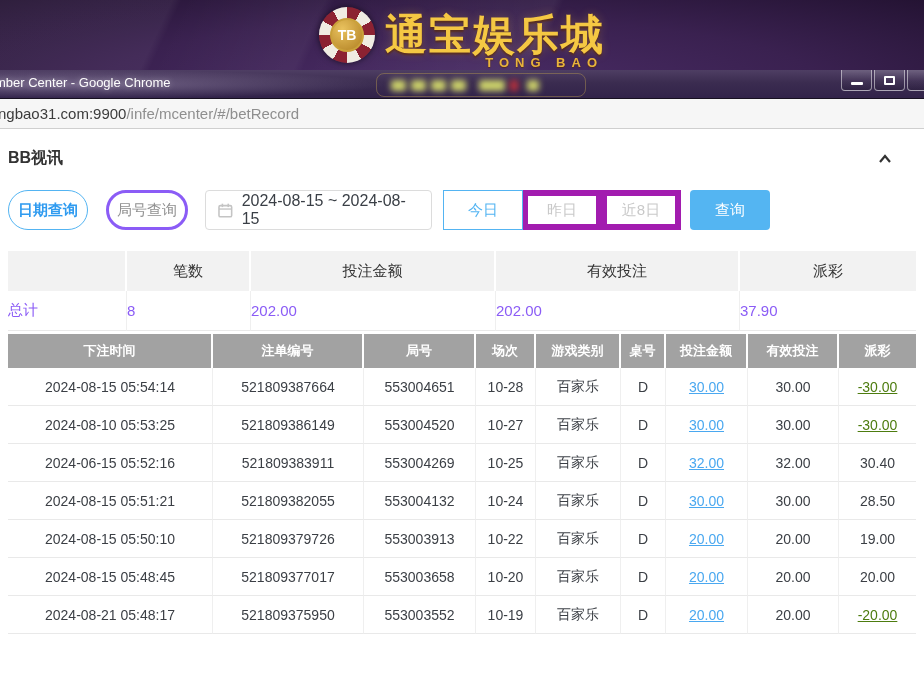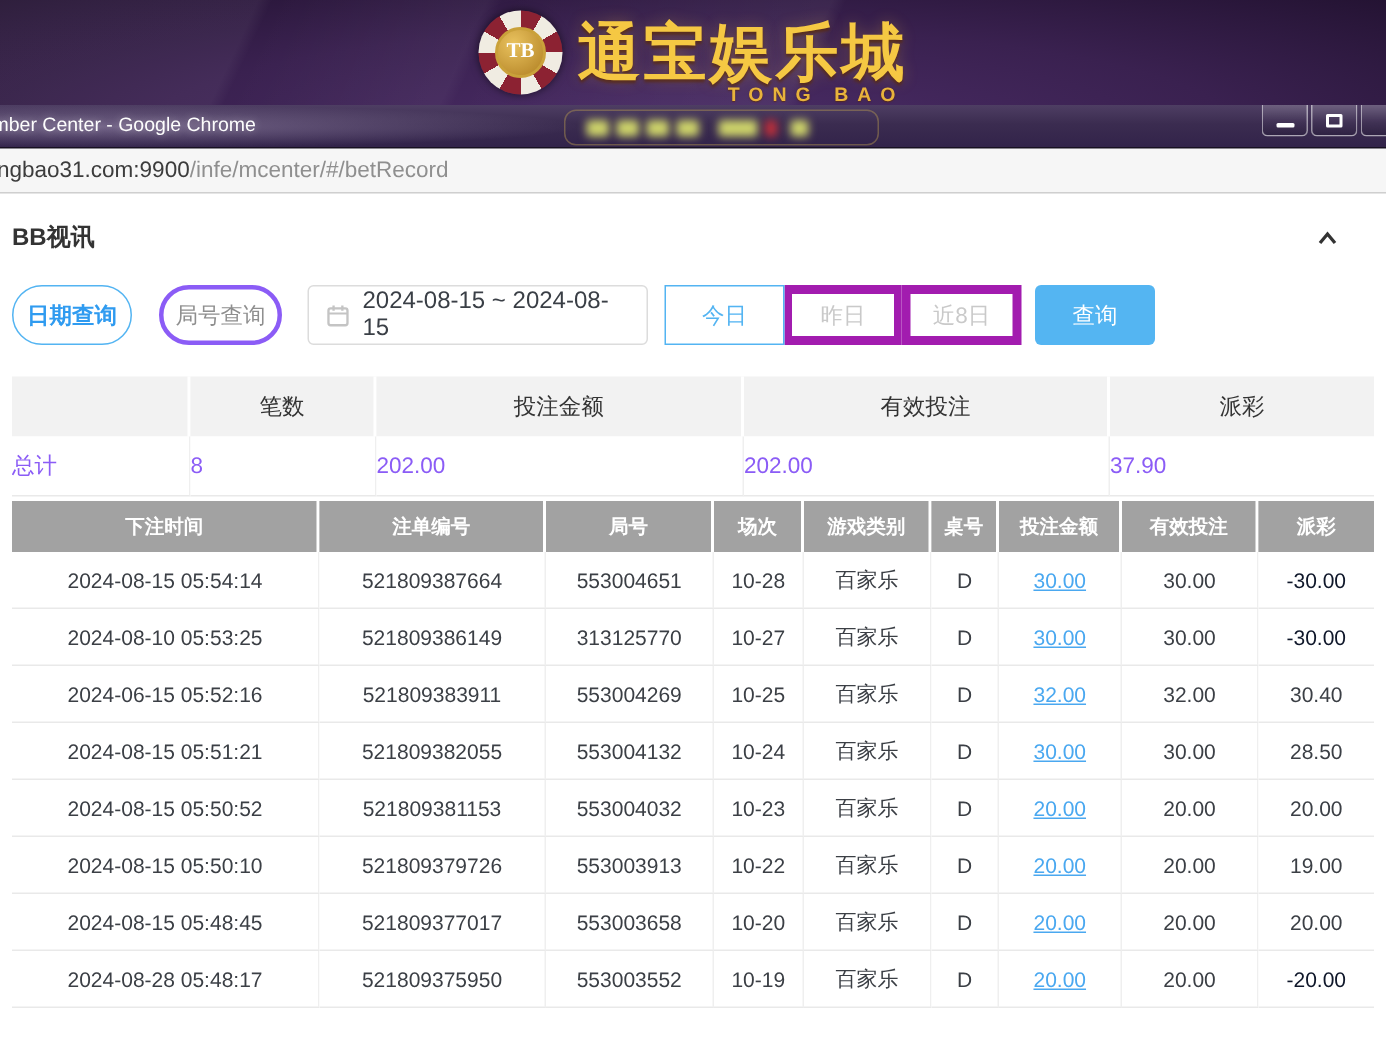--- a/index.html
+++ b/index.html
@@ -18,21 +18,21 @@
   }
   .chip{ width:56px; height:56px; border-radius:50%;
     background:conic-gradient(#8c2232 0 30deg,#f0ece2 30deg 60deg,#8c2232 60deg 90deg,#f0ece2 90deg 120deg,
       #8c2232 120deg 150deg,#f0ece2 150deg 180deg,#8c2232 180deg 210deg,#f0ece2 210deg 240deg,
       #8c2232 240deg 270deg,#f0ece2 270deg 300deg,#8c2232 300deg 330deg,#f0ece2 330deg 360deg);
     display:flex; align-items:center; justify-content:center;
     box-shadow:0 0 6px rgba(0,0,0,.6); }
   .chip-core{ width:34px; height:34px; border-radius:50%;
     background:radial-gradient(circle at 35% 30%, #e9c25e, #b07f22);
     border:2px solid #caa13a; color:#fff; font-weight:bold; font-size:14px;
-    display:flex; align-items:center; justify-content:center;font-family:Liberation Serif, serif; }
+    display:flex; align-items:center; justify-content:center; }
   .brand{ position:relative; }
   .brand-cn{ font-size:42px; font-weight:bold; color:#f5c843; line-height:1;
     text-shadow:0 2px 2px rgba(90,40,0,.65), 0 0 10px rgba(255,200,60,.25);
     letter-spacing:2px; }
   .brand-en{ position:absolute; right:2px; bottom:-14px; font-size:13px; font-weight:bold;
     color:#e8b33c; letter-spacing:6px; text-shadow:0 1px 1px rgba(90,40,0,.7); }
 
   
   .titlebar{ position:relative; height:29px;
     background:linear-gradient(180deg,#4e3e63 0%,#3b2c50 45%,#32234a 100%);
@@ -99,21 +99,21 @@
   .summary td:last-child{ border-right:none; }
 
   .bets{ margin-top:3px; }
   .bets th{ background:#a2a2a2; height:34px; color:#fff; font-size:13px; font-weight:bold;
     text-align:center; border-right:2px solid #fff; }
   .bets th:last-child{ border-right:none; }
   .bets td{ height:38px; font-size:14px; color:#3b3f45; text-align:center;
     border-bottom:1px solid #e9e9e9; border-right:1px solid #efefef; background:#fff; }
   .bets td:last-child{ border-right:none; }
   .bet-link{ color:#4aa8f0; text-decoration:underline; cursor:pointer; }
-  td.neg{ color:#0f172a; }
+  td.neg{ color:#4d7c0f;text-decoration:underline; }
 </style>
 </head>
 <body>
 
 <div class="site-header">
   <div class="chip">
     <div class="chip-core">TB</div>
   </div>
   <div class="brand">
     <div class="brand-cn">通宝娱乐城</div>
@@ -238,21 +238,21 @@
     <td>10-28</td>
     <td>百家乐</td>
     <td>D</td>
     <td><a class="bet-link">30.00</a></td>
     <td>30.00</td>
     <td class="neg">-30.00</td>
   </tr>
         <tr>
     <td>2024-08-10 05:53:25</td>
     <td>521809386149</td>
-    <td>313125770</td>
+    <td>553004520</td>
     <td>10-27</td>
     <td>百家乐</td>
     <td>D</td>
     <td><a class="bet-link">30.00</a></td>
     <td>30.00</td>
     <td class="neg">-30.00</td>
   </tr>
         <tr>
     <td>2024-06-15 05:52:16</td>
     <td>521809383911</td>
@@ -269,31 +269,20 @@
     <td>521809382055</td>
     <td>553004132</td>
     <td>10-24</td>
     <td>百家乐</td>
     <td>D</td>
     <td><a class="bet-link">30.00</a></td>
     <td>30.00</td>
     <td>28.50</td>
   </tr>
         <tr>
-    <td>2024-08-15 05:50:52</td>
-    <td>521809381153</td>
-    <td>553004032</td>
-    <td>10-23</td>
-    <td>百家乐</td>
-    <td>D</td>
-    <td><a class="bet-link">20.00</a></td>
-    <td>20.00</td>
-    <td>20.00</td>
-  </tr>
-        <tr>
     <td>2024-08-15 05:50:10</td>
     <td>521809379726</td>
     <td>553003913</td>
     <td>10-22</td>
     <td>百家乐</td>
     <td>D</td>
     <td><a class="bet-link">20.00</a></td>
     <td>20.00</td>
     <td>19.00</td>
   </tr>
@@ -302,21 +291,21 @@
     <td>521809377017</td>
     <td>553003658</td>
     <td>10-20</td>
     <td>百家乐</td>
     <td>D</td>
     <td><a class="bet-link">20.00</a></td>
     <td>20.00</td>
     <td>20.00</td>
   </tr>
         <tr>
-    <td>2024-08-28 05:48:17</td>
+    <td>2024-08-21 05:48:17</td>
     <td>521809375950</td>
     <td>553003552</td>
     <td>10-19</td>
     <td>百家乐</td>
     <td>D</td>
     <td><a class="bet-link">20.00</a></td>
     <td>20.00</td>
     <td class="neg">-20.00</td>
   </tr>
       </tbody>

